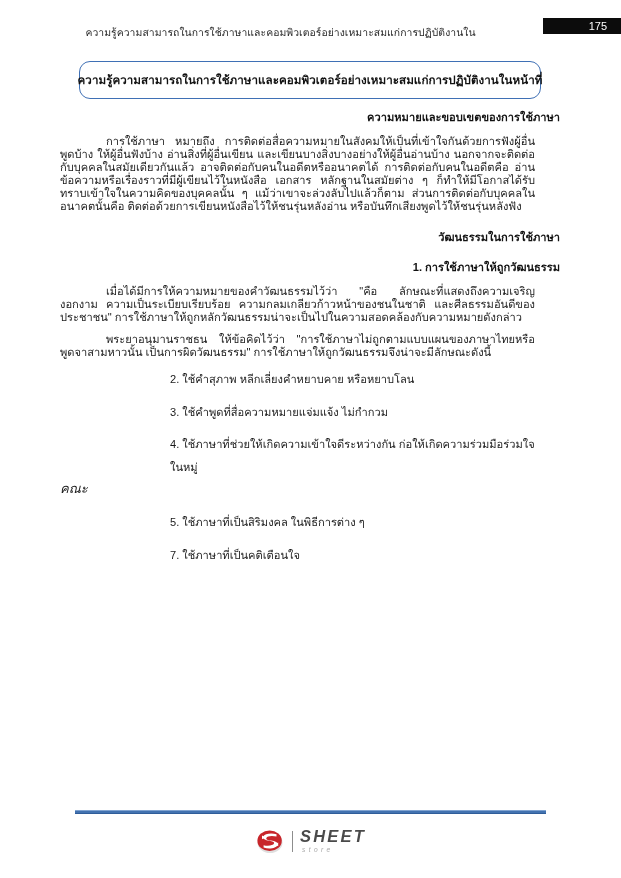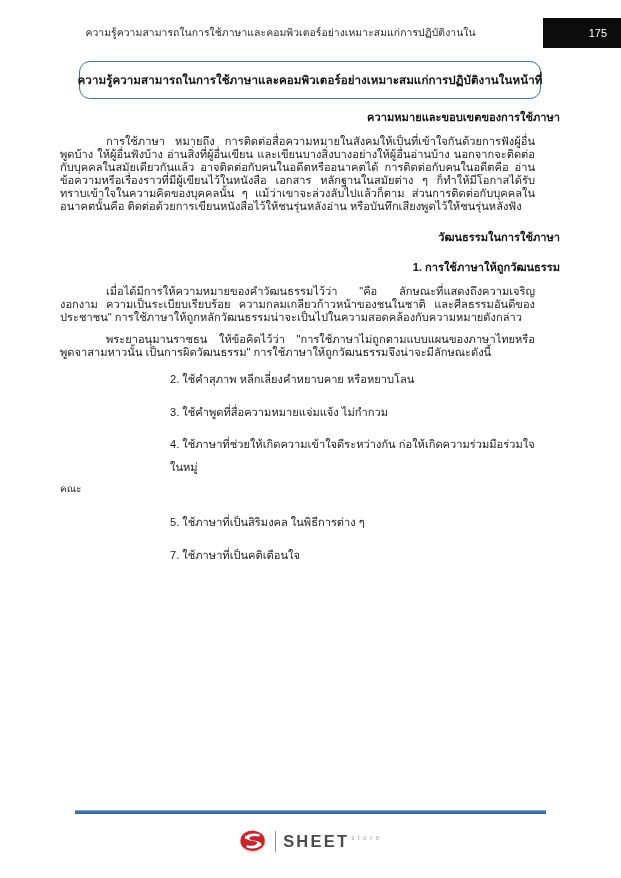--- a/index.html
+++ b/index.html
@@ -41,21 +41,21 @@
     color: #262626;
     letter-spacing: 0.05px;
     padding-right: 60px;
     box-sizing: border-box;
   }
   .page-number-box {
     position: absolute;
     right: 0px;
     top: 18px;
     width: 78px;
-    height: 30px;
+    height: 16px;
     background: #0c0c0c;
     color: #ffffff;
     font-size: 11px;
     display: flex;
     align-items: center;
     justify-content: flex-end;
     padding-right: 14px;
     box-sizing: border-box;
   }
 
@@ -131,25 +131,26 @@
     margin: 0 0 10px 0;
     padding-left: 110px;
     width: 475px;
     box-sizing: border-box;
   }
   .list-item.wrap {
     padding-left: 110px;
     text-indent: 0;
   }
   .list-overflow {
-    font-size: 10px;
+    font-size: 13px;
     line-height: 22.6px;
     color: #1a1a1a;
     margin: -10px 0 10px 0;
     padding-left: 0;
+    font-style: italic;
   }
 
   
   .footer-rule {
     position: absolute;
     left: 75px;
     right: 75px;
     top: 810px;
     height: 4px;
     background: #4272b0;
@@ -175,22 +176,23 @@
   .logo-mark svg {
     display: block;
   }
   .logo-divider {
     width: 1px;
     height: 21px;
     background: #8d8d8d;
   }
   .logo-words {
     display: flex;
-    flex-direction: row;
+    flex-direction: column;
     line-height: 1;
+    font-style: italic;
   }
   .logo-sheet {
     font-size: 16.5px;
     font-weight: bold;
     letter-spacing: 2.2px;
     color: #4a4a4a;
   }
   .logo-store {
     font-size: 6.6px;
     letter-spacing: 3.4px;

